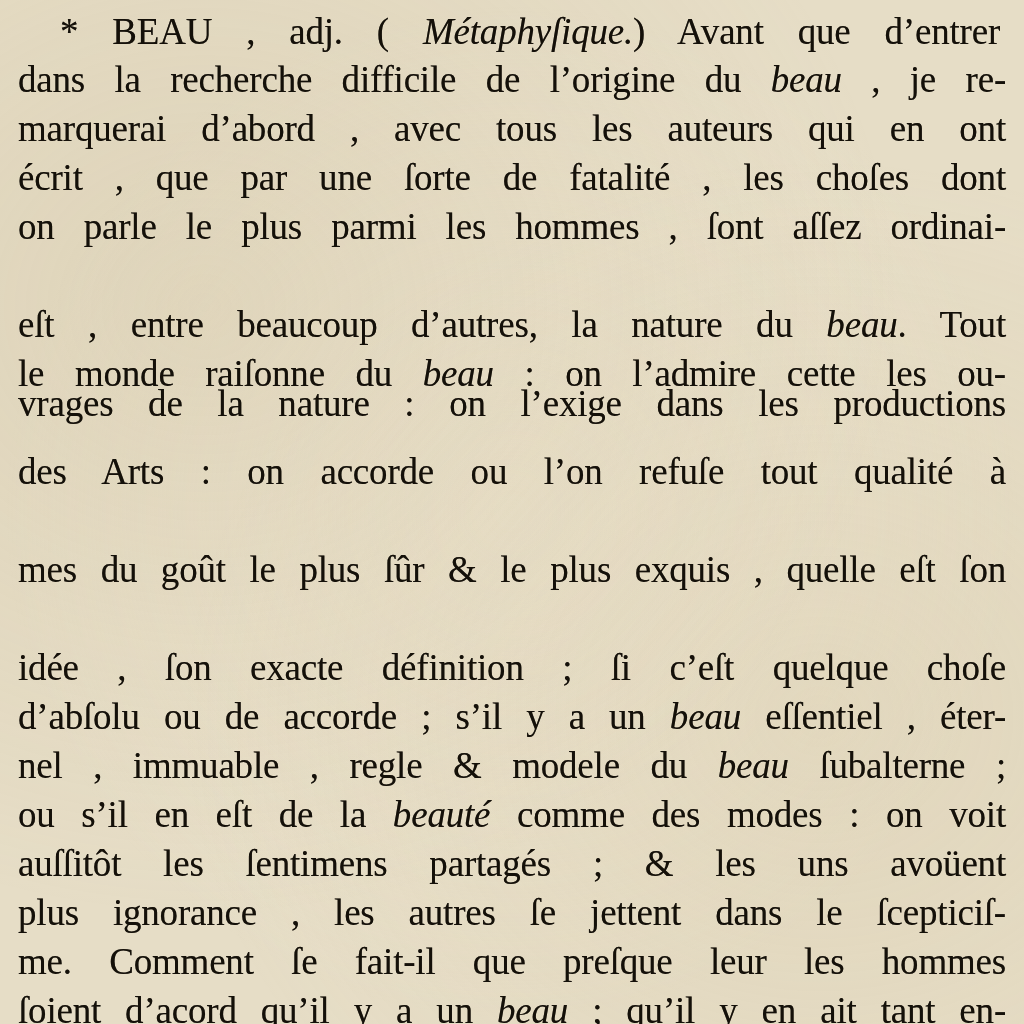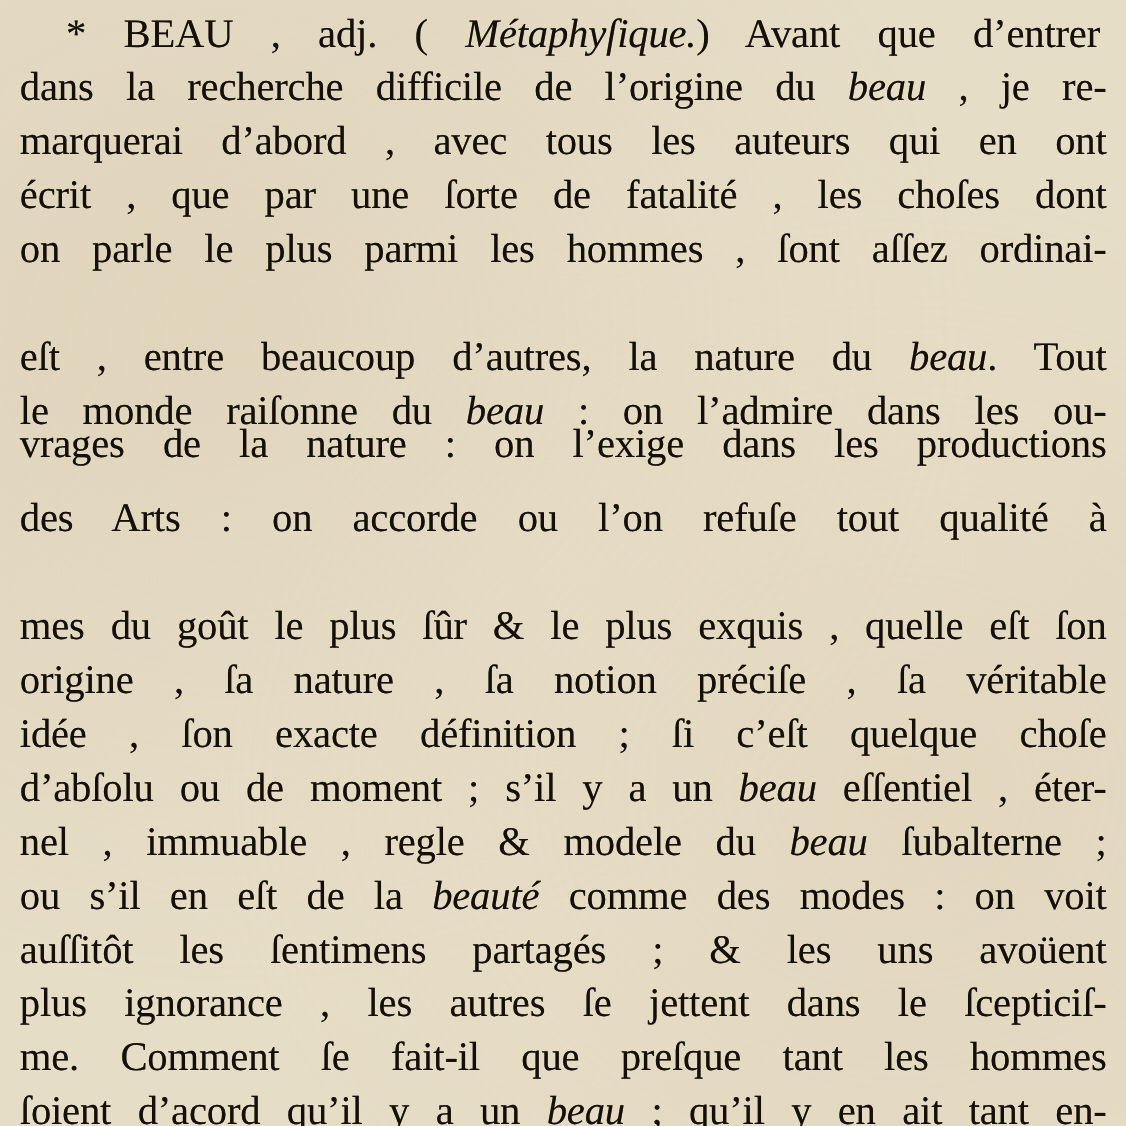--- a/index.html
+++ b/index.html
@@ -71,64 +71,61 @@
   <div class="line" style="top:203px">
     <span class="seg">on parle le plus parmi les hommes , ſont aſſez ordinai-</span>
   </div>
 
 
   <div class="line" style="top:301px">
     <span class="seg">eſt , entre beaucoup d’autres, la nature du </span><span class="seg it">beau</span><span class="seg">. Tout</span>
   </div>
 
   <div class="line" style="top:350px">
-    <span class="seg">le monde raiſonne du </span><span class="seg it">beau</span><span class="seg"> : on l’admire dans les ou-</span>
+    <span class="seg">le monde raiſonne du </span><span class="seg it">beau</span><span class="seg"> : on l’admire cette les ou-</span>
   </div>
 
   <div class="line" style="top:380px">
     <span class="seg">vrages de la nature : on l’exige dans les productions</span>
   </div>
 
   <div class="line" style="top:448px">
     <span class="seg">des Arts : on accorde ou l’on refuſe tout qualité à</span>
   </div>
 
 
   <div class="line" style="top:546px">
     <span class="seg">mes du goût le plus ſûr &amp; le plus exquis , quelle eſt ſon</span>
   </div>
 
-  <div class="line" style="top:595px">
-    <span class="seg">origine , ſa nature , ſa notion préciſe , ſa véritable</span>
-  </div>
 
   <div class="line" style="top:644px">
     <span class="seg">idée , ſon exacte définition ; ſi c’eſt quelque choſe</span>
   </div>
 
   <div class="line" style="top:693px">
-    <span class="seg">d’abſolu ou de moment ; s’il y a un </span><span class="seg it">beau</span><span class="seg"> eſſentiel , éter-</span>
+    <span class="seg">d’abſolu ou de accorde ; s’il y a un </span><span class="seg it">beau</span><span class="seg"> eſſentiel , éter-</span>
   </div>
 
   <div class="line" style="top:742px">
     <span class="seg">nel , immuable , regle &amp; modele du </span><span class="seg it">beau</span><span class="seg"> ſubalterne ;</span>
   </div>
 
   <div class="line" style="top:791px">
     <span class="seg">ou s’il en eſt de la </span><span class="seg it">beauté</span><span class="seg"> comme des modes : on voit</span>
   </div>
 
   <div class="line" style="top:840px">
     <span class="seg">auſſitôt les ſentimens partagés ; &amp; les uns avoüent</span>
   </div>
 
   <div class="line" style="top:889px">
     <span class="seg">plus ignorance , les autres ſe jettent dans le ſcepticiſ-</span>
   </div>
 
   <div class="line" style="top:938px">
-    <span class="seg">me. Comment ſe fait-il que preſque tant les hommes</span>
+    <span class="seg">me. Comment ſe fait-il que preſque leur les hommes</span>
   </div>
 
   <div class="line" style="top:987px">
     <span class="seg">ſoient d’acord qu’il y a un </span><span class="seg it">beau</span><span class="seg"> ; qu’il y en ait tant en-</span>
   </div>
 </div>
 
 </body></html>

